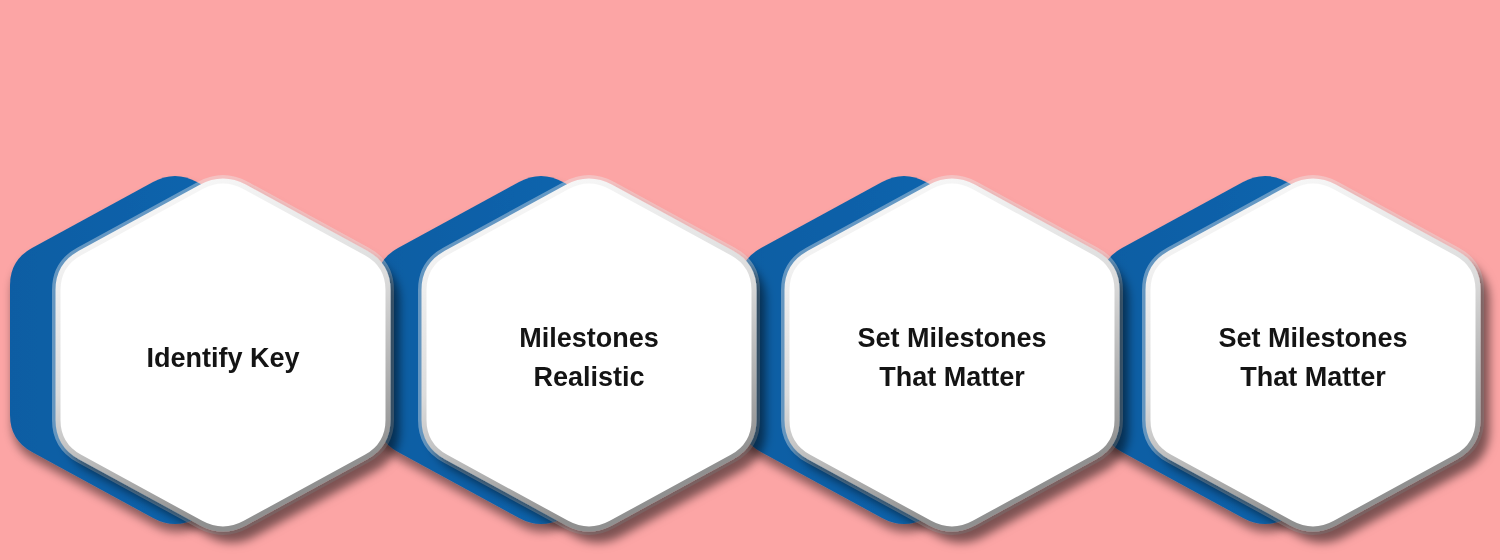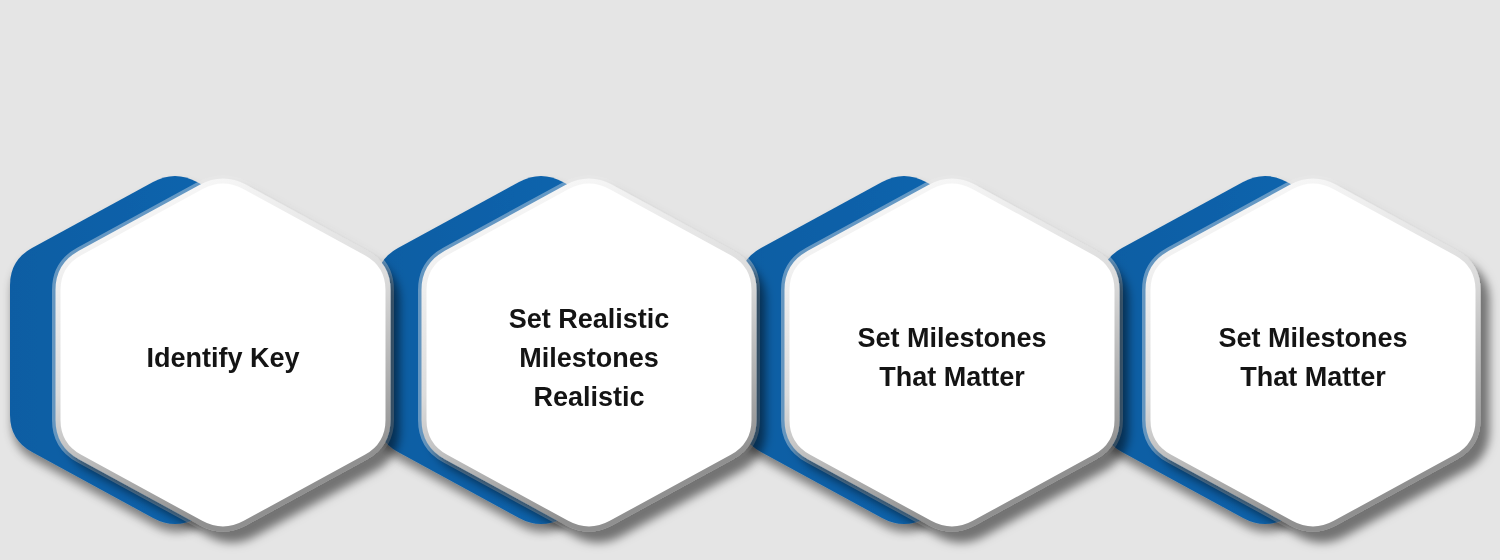--- a/index.html
+++ b/index.html
@@ -1,19 +1,19 @@
 <!DOCTYPE html>
 <html><head>
 <meta charset="utf-8">
 <style>
   html,body{margin:0;padding:0;background:#000;}
   .stage{
     position:relative;
     width:1500px;height:560px;
-    background:#e5e5e5;
+    background:#fca5a5;
     overflow:hidden;
     font-family:"Liberation Sans", sans-serif;
   }
   .hex-group{
     position:absolute;
     top:175px;
     width:330px;height:360px;
   }
   .hex-group.g0{left:58px;  z-index:40;}
   .hex-group.g1{left:424px; z-index:30;}
@@ -98,21 +98,20 @@
           </filter>
         <filter id="fwhite1" x="-25%" y="-25%" width="160%" height="160%">
             <feDropShadow dx="9" dy="11" stdDeviation="5" flood-color="#000000" flood-opacity="0.5"></feDropShadow>
           </filter>
       </defs>
       <path transform="translate(-48,-5)" filter="url(#fblue1)" fill="url(#bgrad1)" d="M 143,12 Q 165,0 187,12 L 308,78 Q 330,90 330,115 L 330,245 Q 330,270 308,282 L 187,348 Q 165,360 143,348 L 22,282 Q 0,270 0,245 L 0,115 Q 0,90 22,78 Z"></path>
       <path fill="none" stroke="#ececec" stroke-opacity="0.4" stroke-width="12" d="M 143,12 Q 165,0 187,12 L 308,78 Q 330,90 330,115 L 330,245 Q 330,270 308,282 L 187,348 Q 165,360 143,348 L 22,282 Q 0,270 0,245 L 0,115 Q 0,90 22,78 Z"></path>
       <path filter="url(#fwhite1)" fill="#ffffff" stroke="url(#rgrad1)" stroke-width="5" d="M 143,12 Q 165,0 187,12 L 308,78 Q 330,90 330,115 L 330,245 Q 330,270 308,282 L 187,348 Q 165,360 143,348 L 22,282 Q 0,270 0,245 L 0,115 Q 0,90 22,78 Z"></path>
     </svg>
     <div class="hex-label">
-      <span>Set Realistic</span>
       <span>Milestones</span>
       <span>Realistic</span>
     </div>
   </div>
 
   <div class="hex-group g2">
     <svg class="hex-svg" viewBox="-75 -25 440 430">
       <defs>
         <linearGradient id="bgrad2" x1="0" y1="0" x2="1" y2="0">
           <stop offset="0%" stop-color="#0d5da3"></stop>

